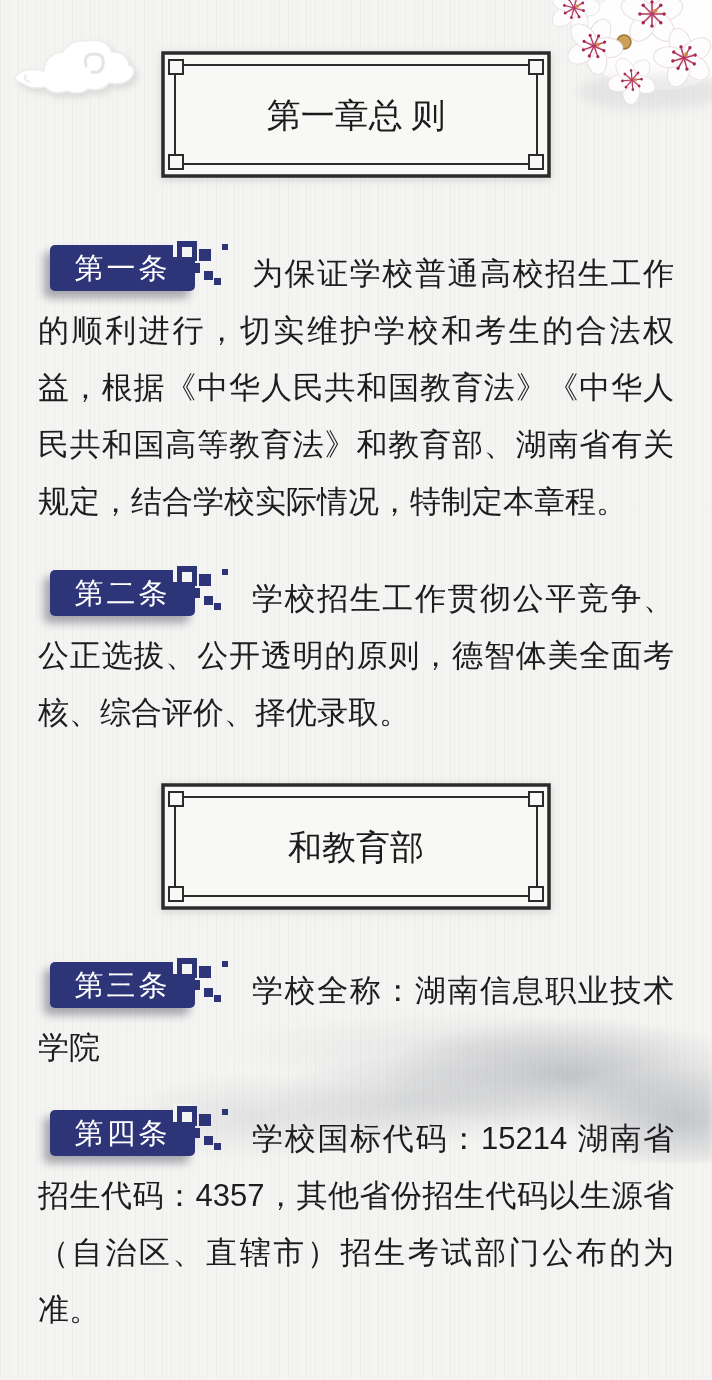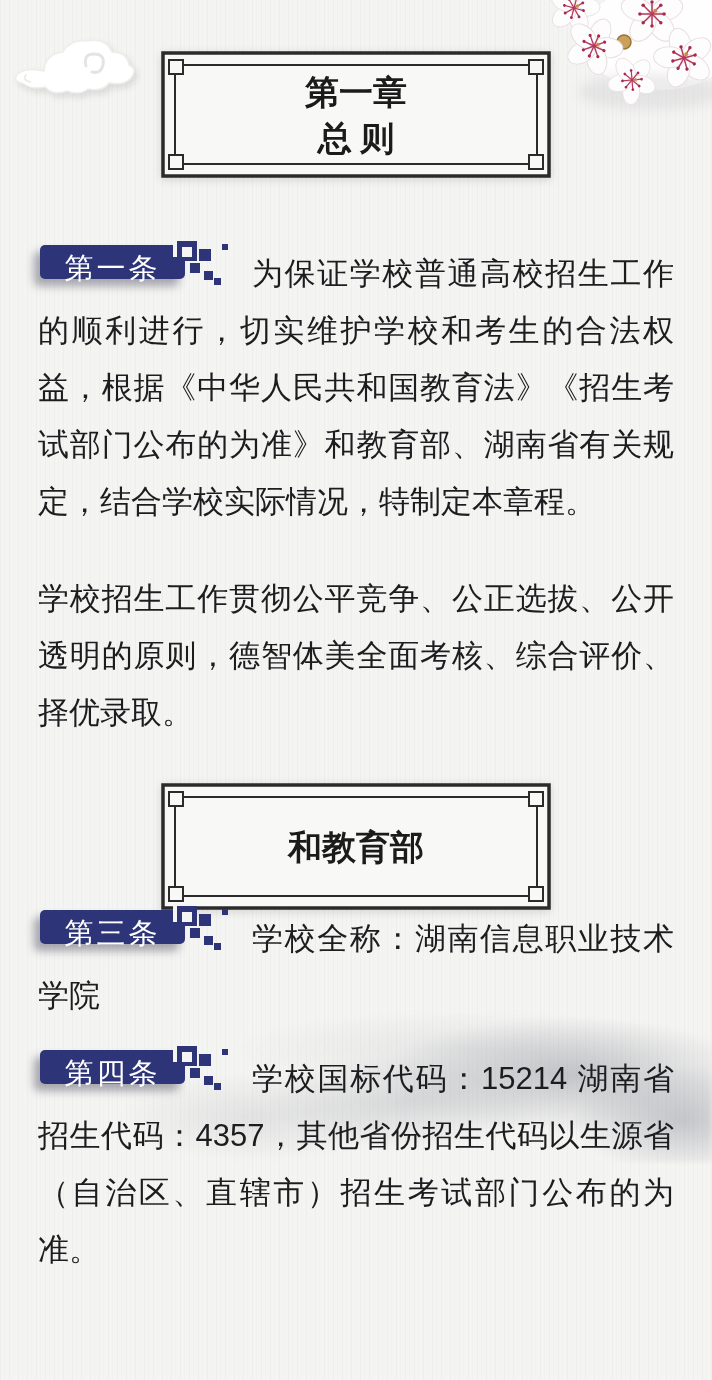--- a/index.html
+++ b/index.html
@@ -26,34 +26,34 @@
       radial-gradient(26% 40% at 36% 70%, rgba(152,155,162,.32), rgba(152,155,162,0) 75%),
       radial-gradient(45% 35% at 65% 25%, rgba(165,167,175,.28), rgba(165,167,175,0) 75%);
   }
   
   .content{position:relative;z-index:2;}
   
   .chapter-box{width:390px;height:127px;margin:0 auto;position:relative;
                filter:drop-shadow(0 2px 4px rgba(60,60,70,0.18));}
   .chapter-box .frame{position:absolute;left:0;top:0;}
   .chapter-title{position:absolute;left:0;top:0;width:100%;height:100%;
-    display:flex;flex-direction:column;justify-content:center;align-items:center;
+    display:flex;flex-direction:row;justify-content:center;align-items:center;
     font-family:"Liberation Serif","DejaVu Serif",serif;
-    font-size:34px;line-height:46px;color:#1b1b1b;padding-top:2px;box-sizing:border-box;font-weight:bold;}
+    font-size:34px;line-height:46px;color:#1b1b1b;padding-top:2px;box-sizing:border-box;}
   .mt-box1{margin-top:51px;}
   .mt-box2{margin-top:42px;}
   
   .article{margin:0 38px;width:636px;font-size:31px;line-height:57px;
            text-align:justify;color:#1d1d20;}
   .mt-p1{margin-top:67px;}
   .mt-p2{margin-top:40px;}
-  .mt-p3{}
-  .mt-p4{margin-top:26px;}
+  .mt-p3{margin-top:52px;}
+  .mt-p4{margin-top:34px;}
   .aw{float:left;width:200px;height:50px;position:relative;margin-right:14px;}
-  .badge{position:absolute;left:2px;top:0;width:145px;height:34px;
+  .badge{position:absolute;left:12px;top:0;width:145px;height:46px;
     background:#2d3478;border-radius:5px;z-index:1;
     box-shadow:-6px 7px 9px rgba(70,70,90,.45);
     color:#ffffff;font-size:29px;line-height:46px;text-align:center;
     letter-spacing:3px;font-weight:500;}
   .px-icon i{position:absolute;display:block;background:#2d3478;}
   .px-icon .n{left:135px;top:-6px;width:18px;height:18px;background:#f4f4f2;z-index:2;}
   .px-icon .a{left:139px;top:-4px;width:20px;height:20px;z-index:3;}
   .px-icon .ai{left:144px;top:2px;width:10px;height:10px;background:#f4f4f2;z-index:4;}
   .px-icon .b{left:161px;top:4px;width:12px;height:12px;z-index:3;}
   .px-icon .c{left:152px;top:18px;width:10px;height:10px;z-index:3;}
@@ -138,25 +138,28 @@
     <div class="chapter-title">
       <div>第一章</div>
       <div>总 则</div>
     </div>
   </div>
 
   <p class="article mt-p1">
     <span class="aw">
       <span class="badge">第一条</span>
       <span class="px-icon"><i class="n"></i><i class="a"></i><i class="ai"></i><i class="b"></i><i class="c"></i><i class="d"></i><i class="e"></i><i class="f"></i></span>
-    </span><span>为保证学校普通高校招生工作的顺利进行，切实维护学校和考生的合法权益，根据《中华人民共和国教育法》《招生考试部门公布的为准》和教育部、湖南省有关规定，结合学校实际情况，特制定本章程。</span>
+    </span><span>为保证学校普通高校招生工作的顺利进行，切实维护学校和考生的合法权益，根据《中华人民共和国教育法》《中华人民共和国高等教育法》和教育部、湖南省有关规定，结合学校实际情况，特制定本章程。</span>
   </p>
 
   <p class="article mt-p2">
-    <span>学校招生工作贯彻公平竞争、公正选拔、公开透明的原则，德智体美全面考核、综合评价、择优录取。</span>
+    <span class="aw">
+      <span class="badge">第二条</span>
+      <span class="px-icon"><i class="n"></i><i class="a"></i><i class="ai"></i><i class="b"></i><i class="c"></i><i class="d"></i><i class="e"></i><i class="f"></i></span>
+    </span><span>学校招生工作贯彻公平竞争、公正选拔、公开透明的原则，德智体美全面考核、综合评价、择优录取。</span>
   </p>
 
   <div class="chapter-box mt-box2">
     <svg class="frame" width="390" height="127" viewBox="0 0 390 127">
       <rect x="2" y="2" width="386" height="123" fill="#f8f8f6" stroke="#2b2b2b" stroke-width="3.5"></rect>
       <g stroke="#2b2b2b" stroke-width="2" fill="none">
         <path d="M22 14 H368"></path>
           <path d="M22 113 H368"></path>
         <path d="M14 23 V104"></path>
           <path d="M376 23 V104"></path>

